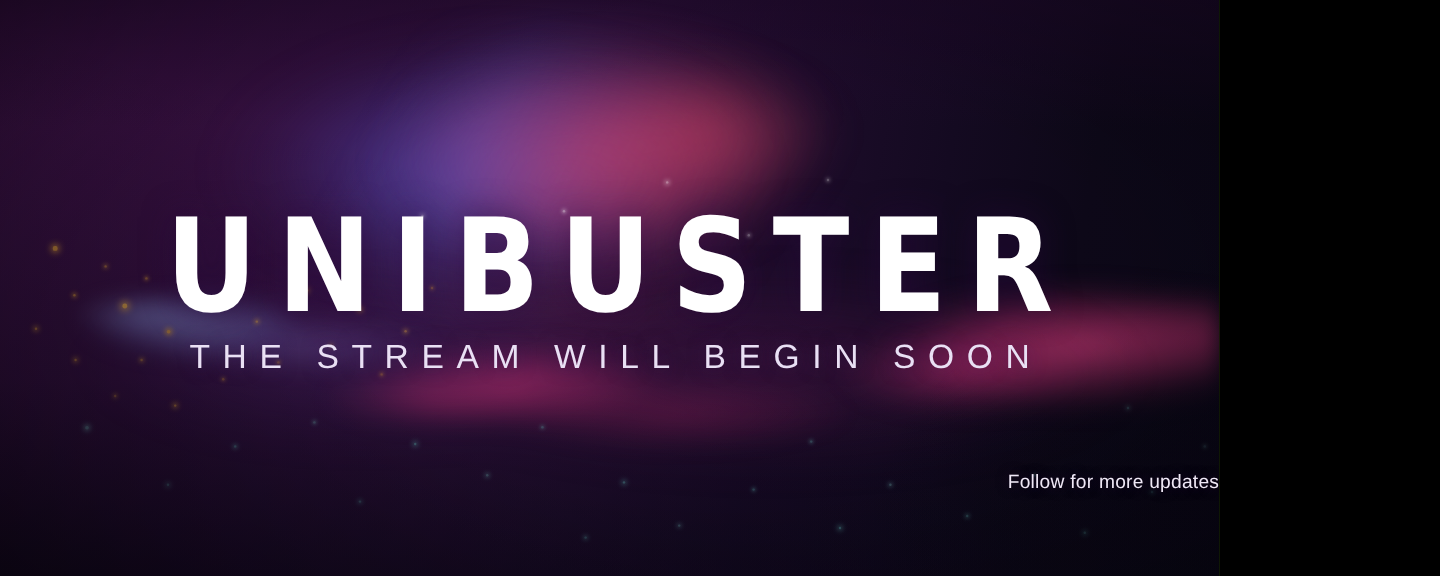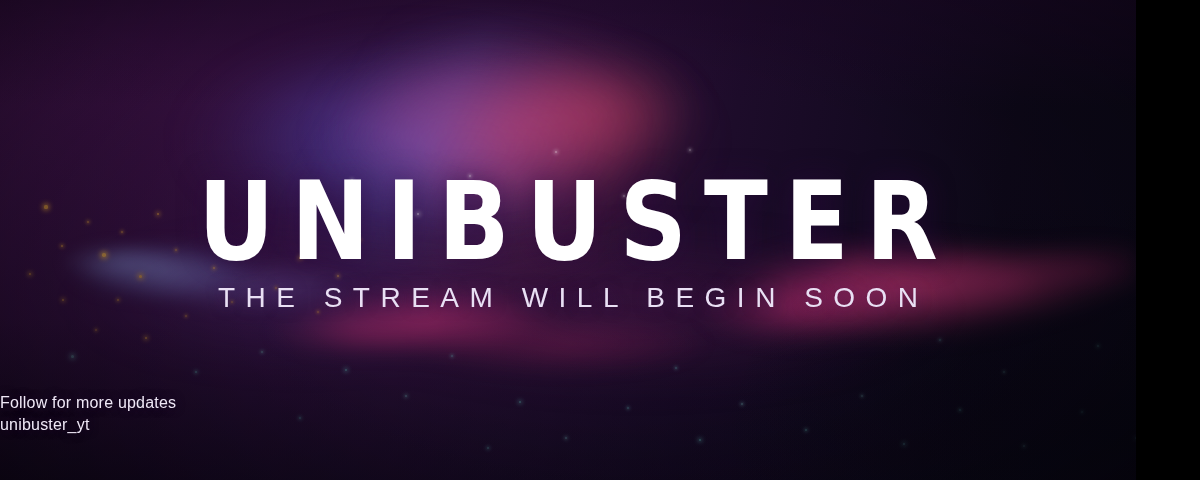--- a/index.html
+++ b/index.html
@@ -3,21 +3,21 @@
 <meta charset="utf-8">
 <title>Unibuster Stream Overlay</title>
 <style>
   html, body {
     margin: 0;
     padding: 0;
     background: #000;
   }
   #stage {
     position: relative;
-    width: 1136px;
+    width: 1016px;
     height: 480px;
     overflow: hidden;
     font-family: "Liberation Sans", sans-serif;
     background: #4d7c0f;
     user-select: none;
   }
 
   
   .layer { position: absolute; inset: 0; pointer-events: none; }
 
@@ -213,21 +213,21 @@
     text-indent: 10.5px;
     font-family: "Liberation Sans", sans-serif;
     text-shadow: 0 0 14px rgba(60,20,80,0.6);
   }
 
   #footer {
     position: absolute;
     left: 0;
     right: 0;
     top: 392px;
-    text-align: left;
+    text-align: right;
     font-family: "Liberation Sans", sans-serif;
   }
   #footer .line {
     color: #efe8f6;
     font-size: 16px;
     line-height: 22px;
     font-weight: 400;
     letter-spacing: 0.2px;
     text-shadow: 0 0 10px rgba(30,10,45,0.75);
   }
@@ -304,16 +304,15 @@
     </div>
   <div class="layer" id="bg-darken-right"></div>
   <div class="layer" id="bg-vignette"></div>
 
   <div id="wordmark">UNIBUSTER</div>
 
   <div id="subtitle">THE STREAM WILL BEGIN SOON</div>
 
   <div id="footer">
     <div class="line">Follow for more updates</div>
-    <div class="line">unibuster_yt</div>
   </div>
 
 </div>
 
 </body></html>

